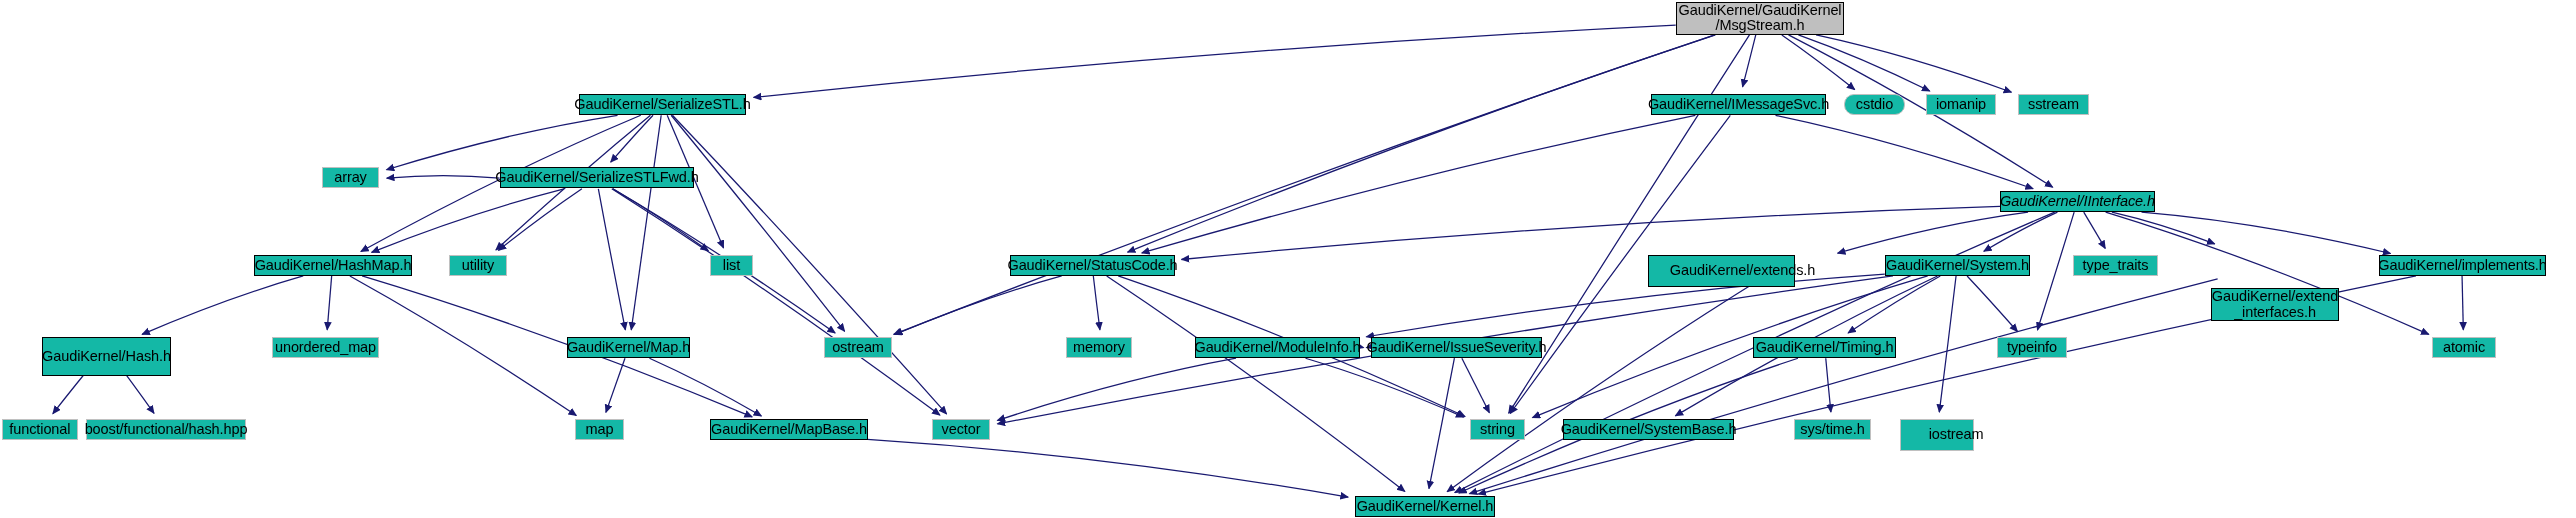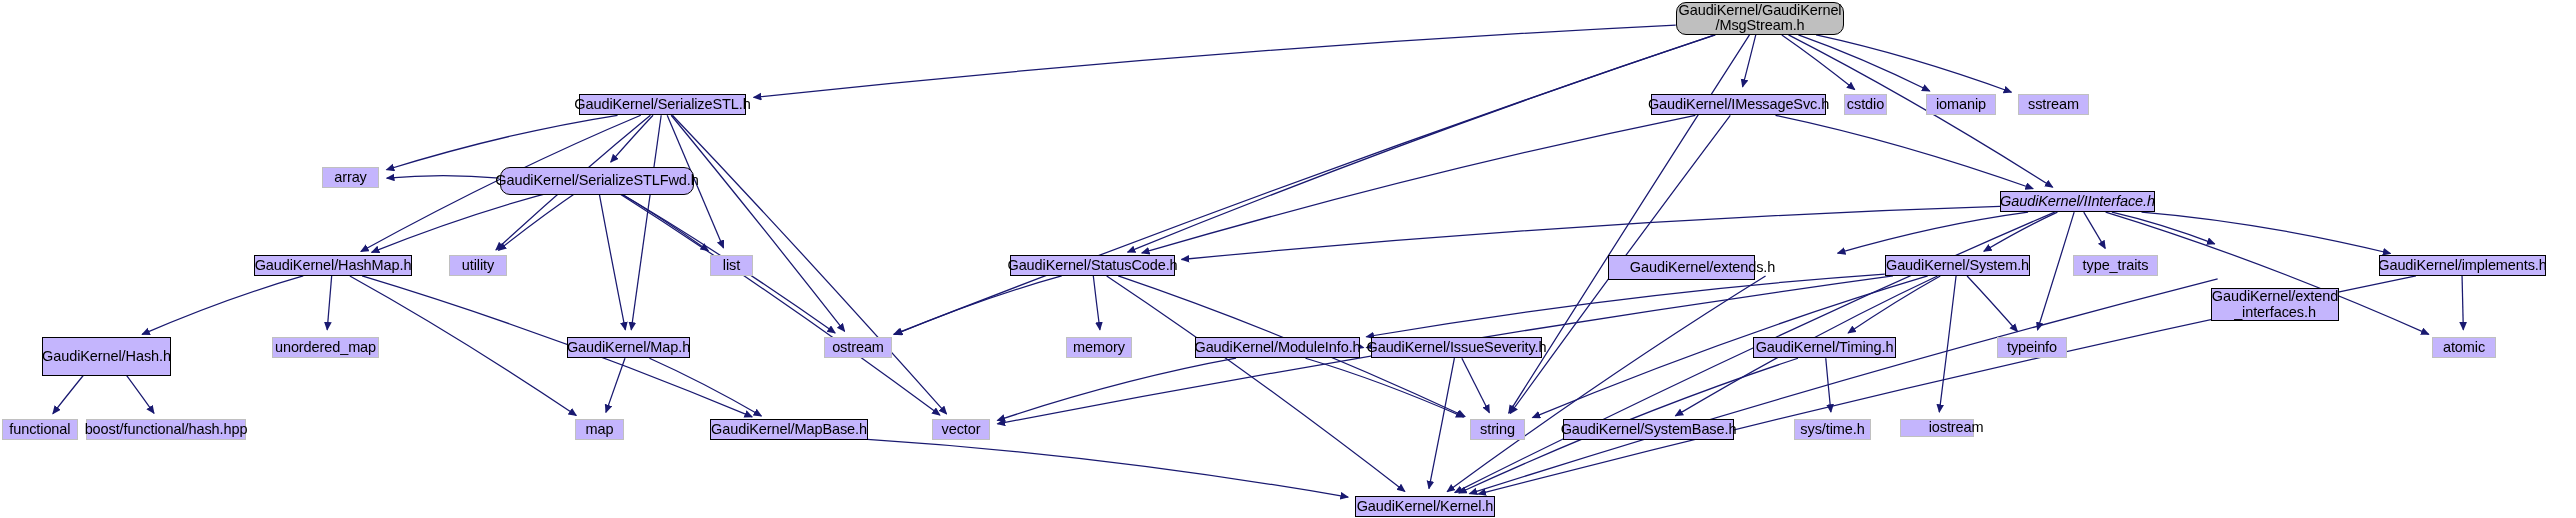--- a/index.html
+++ b/index.html
@@ -12,21 +12,21 @@
     overflow:hidden;
   }
   #edges{position:absolute;left:0;top:0;width:2576px;height:519px;}
   .node{
     position:absolute;
     box-sizing:border-box;
     display:flex;
     align-items:center;
     justify-content:center;
     text-align:center;
-    background:#c4b5fd;
+    background:#14b8a6;
     color:#000000;
     font-size:14.5px;
     line-height:15.5px;
     letter-spacing:-0.1px;
     white-space:pre-line;
     padding:0 3.9px;
     z-index:5;
   }
   .node.sys{border:1px solid #c0c0c0;}
   .node.hdr{border:1px solid #000000;}
@@ -107,35 +107,35 @@
         <path d="M1886.0,370.0 Q1888.5,397.5 1891.3,425.5" marker-end="url(#ah)"></path>
         <path d="M1857.3,370.0 Q1689.7,425.3 1507.1,509.2" marker-end="url(#ah)"></path>
         <path d="M1823.8,285.0 Q1666.7,382.3 1494.9,507.8" marker-end="url(#ah)"></path>
         <path d="M2290.8,288.0 Q1911.9,384.7 1518.0,509.9" marker-end="url(#ah)"></path>
         <path d="M2495.7,285.0 Q2018.9,383.4 1527.1,510.3" marker-end="url(#ah)"></path>
         <path d="M2543.3,285.0 Q2543.9,312.7 2544.6,340.5" marker-end="url(#ah)"></path>
         <path d="M896.0,453.8 Q1136.8,469.3 1392.6,513.4" marker-end="url(#ah)"></path>
       </g>
   </svg>
   <div id="nodes">
-      <div class="node root" style="left: 1676px; top: 1.9px; width: 168px; height: 33px; border-radius: 10px;">GaudiKernel/GaudiKernel
+      <div class="node root" style="left: 1676px; top: 1.9px; width: 168px; height: 33px;">GaudiKernel/GaudiKernel
 /MsgStream.h</div>
       <div class="node hdr" style="left: 579px; top: 94px; width: 167px; height: 21px;">GaudiKernel/SerializeSTL.h</div>
       <div class="node hdr" style="left: 1651px; top: 94px; width: 175px; height: 21px;">GaudiKernel/IMessageSvc.h</div>
-      <div class="node sys" style="left: 1844px; top: 94px; width: 43px; height: 21px;">cstdio</div>
+      <div class="node sys" style="left: 1844px; top: 94px; width: 61px; height: 21px; border-radius: 10px;">cstdio</div>
       <div class="node sys" style="left: 1926px; top: 94px; width: 70px; height: 21px;">iomanip</div>
       <div class="node sys" style="left: 2018px; top: 94px; width: 71px; height: 21px;">sstream</div>
       <div class="node hdr" style="left: 2000px; top: 191px; width: 155px; height: 21px; font-style: italic;">GaudiKernel/IInterface.h</div>
       <div class="node sys" style="left: 322px; top: 167px; width: 57px; height: 21px;">array</div>
-      <div class="node hdr" style="left: 500px; top: 167px; width: 194px; height: 28px; border-radius: 10px;">GaudiKernel/SerializeSTLFwd.h</div>
+      <div class="node hdr" style="left: 500px; top: 167px; width: 194px; height: 21px;">GaudiKernel/SerializeSTLFwd.h</div>
       <div class="node hdr" style="left: 254px; top: 255px; width: 158px; height: 21px;">GaudiKernel/HashMap.h</div>
       <div class="node sys" style="left: 449px; top: 255px; width: 58px; height: 21px;">utility</div>
       <div class="node sys" style="left: 710px; top: 255px; width: 43px; height: 21px;">list</div>
       <div class="node hdr" style="left: 1010px; top: 255px; width: 165px; height: 21px;">GaudiKernel/StatusCode.h</div>
-      <div class="node hdr" style="left: 1608px; top: 255px; width: 147px; height: 25px; padding-left: 46px;">GaudiKernel/extends.h</div>
+      <div class="node hdr" style="left: 1648px; top: 255px; width: 147px; height: 32px; padding-left: 46px;">GaudiKernel/extends.h</div>
       <div class="node hdr" style="left: 1885px; top: 255px; width: 145px; height: 21px;">GaudiKernel/System.h</div>
       <div class="node sys" style="left: 2073px; top: 255px; width: 85px; height: 21px;">type_traits</div>
       <div class="node hdr" style="left: 2211px; top: 246px; width: 128px; height: 33px; margin-top: 42px;">GaudiKernel/extend
 _interfaces.h</div>
       <div class="node hdr" style="left: 2379px; top: 255px; width: 167px; height: 21px;">GaudiKernel/implements.h</div>
       <div class="node hdr" style="left: 42px; top: 337px; width: 129px; height: 39px;">GaudiKernel/Hash.h</div>
       <div class="node sys" style="left: 272px; top: 337px; width: 107px; height: 21px;">unordered_map</div>
       <div class="node hdr" style="left: 567px; top: 337px; width: 123px; height: 21px;">GaudiKernel/Map.h</div>
       <div class="node sys" style="left: 824px; top: 337px; width: 68px; height: 21px;">ostream</div>
       <div class="node sys" style="left: 1066px; top: 337px; width: 66px; height: 21px;">memory</div>
@@ -145,17 +145,17 @@
       <div class="node sys" style="left: 1997px; top: 337px; width: 70px; height: 21px;">typeinfo</div>
       <div class="node sys" style="left: 2432px; top: 337px; width: 64px; height: 21px;">atomic</div>
       <div class="node sys" style="left: 1.9px; top: 419px; width: 76px; height: 21px;">functional</div>
       <div class="node sys" style="left: 86px; top: 419px; width: 160px; height: 21px;">boost/functional/hash.hpp</div>
       <div class="node sys" style="left: 575px; top: 419px; width: 49px; height: 21px;">map</div>
       <div class="node hdr" style="left: 710px; top: 419px; width: 158px; height: 21px;">GaudiKernel/MapBase.h</div>
       <div class="node sys" style="left: 932px; top: 419px; width: 58px; height: 21px; text-align: center;">vector</div>
       <div class="node sys" style="left: 1470px; top: 419px; width: 55px; height: 21px;">string</div>
       <div class="node hdr" style="left: 1563px; top: 419px; width: 171px; height: 21px;">GaudiKernel/SystemBase.h</div>
       <div class="node sys" style="left: 1794px; top: 419px; width: 77px; height: 21px;">sys/time.h</div>
-      <div class="node sys" style="left: 1900px; top: 419px; width: 74px; height: 18px; padding-left: 42px;">iostream</div>
+      <div class="node sys" style="left: 1900px; top: 419px; width: 74px; height: 32px; padding-left: 42px;">iostream</div>
       <div class="node hdr" style="left: 1355px; top: 496px; width: 140px; height: 21px;">GaudiKernel/Kernel.h</div>
     </div>
 </div>
 
 
 </body></html>

